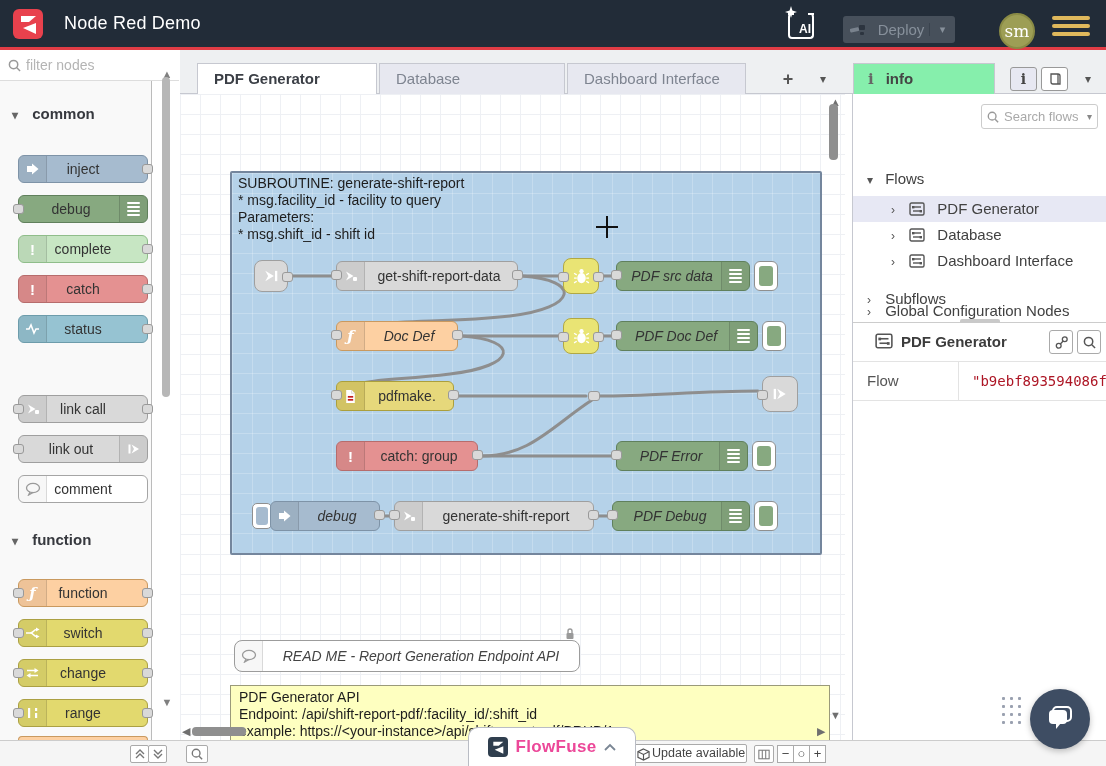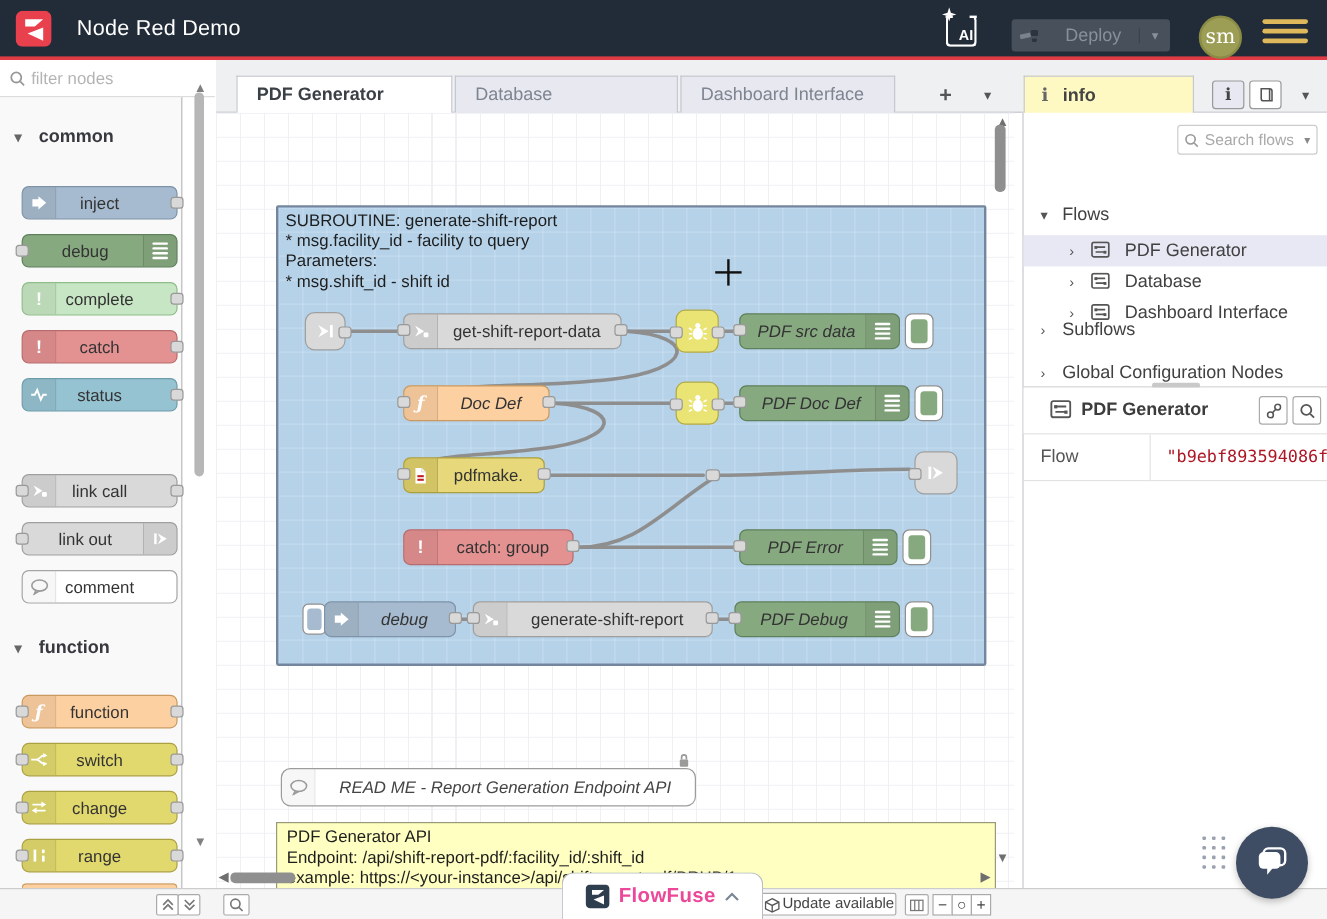--- a/index.html
+++ b/index.html
@@ -12,21 +12,21 @@
             background:#222c38; border-bottom:3px solid #e13c45; }
   #logo { position:absolute; left:13px; top:9px; width:30px; height:30px; }
   #app-title { position:absolute; left:64px; top:13px; color:#fff; font-size:18px; letter-spacing:.2px; }
   #ai-btn { position:absolute; left:784px; top:9px; width:34px; height:32px; color:#fff; }
   #ai-frame { position:absolute; left:4px; top:4px; width:26px; height:26px;
               border:2px solid #fff; border-radius:4px; border-top-color:transparent; }
   #ai-frame::before { content:""; position:absolute; left:-2px; top:-2px; width:6px; height:2px; background:#fff; }
   #ai-frame::after  { content:""; position:absolute; right:-2px; top:-2px; width:6px; height:2px; background:#fff; }
   #ai-text { position:absolute; right:7px; bottom:5px; font-size:12px; font-weight:bold; color:#fff; }
   #ai-spark { position:absolute; left:1px; top:-3px; }
-  #deploy-btn { position:absolute; left:843px; top:16px; width:132px; height:27px; background:#47505b;
+  #deploy-btn { position:absolute; left:843px; top:16px; width:112px; height:27px; background:#47505b;
                 border-radius:3px; display:flex; align-items:center; color:#87909b; font-size:15px; }
   #deploy-btn .dicon { width:30px; display:flex; justify-content:center; }
   #deploy-btn .dlabel { flex:1; text-align:center; }
   #deploy-caret { width:26px; border-left:1px solid #3a434e; text-align:center; font-size:11px; color:#87909b; }
   #avatar { position:absolute; left:999px; top:13px; width:36px; height:36px; border-radius:50%;
             background:#9d9e55; border:2px solid #8a8b45; color:#fff; text-align:center;
             font-family:"DejaVu Serif", serif; font-size:17px; line-height:32px; }
   #hamburger { position:absolute; left:1052px; top:16px; width:38px; height:22px; cursor:pointer; }
   #hamburger span { display:block; width:38px; height:4px; background:#dfb85c; border-radius:2px; margin-bottom:4px; }
 
@@ -59,21 +59,21 @@
   
   #main-top { position:absolute; left:180px; top:50px; width:926px; height:44px;
               background:#eef0f2; border-bottom:1px solid #c6c8d0; }
   .wtab { position:absolute; top:13px; height:31px; border:1px solid #c6c8d0; border-bottom:none;
           font-size:15px; line-height:29px; padding-left:16px; white-space:nowrap; overflow:hidden; }
   .wtab.active { background:#fff; color:#3b3f46; font-weight:bold; height:32px; }
   .wtab.inactive { background:#e7e8f0; color:#7e8490; }
   .tabbar-btn { position:absolute; top:17px; width:26px; height:24px; color:#555; font-size:18px;
                 text-align:center; line-height:24px; }
   
-  #info-tab { position:absolute; left:673px; top:13px; width:142px; height:32px; background:#fef9c3;
+  #info-tab { position:absolute; left:673px; top:13px; width:142px; height:32px; background:#86efac;
               border:1px solid #c6c8d0; border-bottom:none; font-size:15px; font-weight:bold; color:#444; line-height:30px; }
   #info-tab .iglyph { font-family:"DejaVu Serif",serif; font-weight:bold; color:#666; margin:0 12px 0 14px; }
   .side-btn { position:absolute; top:17px; width:27px; height:24px; border:1px solid #999; border-radius:3px;
               background:#fff; text-align:center; line-height:22px; }
   .side-btn.sel { background:#e7e8f2; }
   .side-btn .iglyph { font-family:"DejaVu Serif",serif; font-weight:bold; font-size:14px; color:#444; }
 
   
   #canvas { position:absolute; left:180px; top:94px; width:665px; height:646px; background:#fff; overflow:hidden;
             background-image:linear-gradient(#eef0f4 1px, transparent 1px),
@@ -654,21 +654,21 @@
       <span class="tchev">›</span>
       <svg class="ficon" width="16" height="14" viewBox="0 0 16 14">
           <rect x="1" y="1" width="14" height="12" rx="1.5" fill="none" stroke="#555" stroke-width="1.4"></rect>
           <line x1="4" y1="5" x2="12" y2="5" stroke="#555" stroke-width="1.4"></line>
           <line x1="4" y1="9" x2="12" y2="9" stroke="#555" stroke-width="1.4"></line>
           <rect x="3" y="4" width="2.4" height="2.4" fill="#555"></rect>
           <rect x="10.6" y="8" width="2.4" height="2.4" fill="#555"></rect>
         </svg>
       <span>Dashboard Interface</span>
     </div>
-    <div class="tree-row" style="top:168px;padding-left:14px">
+    <div class="tree-row" style="top:192px;padding-left:14px">
       <span class="tchev">›</span>
       <span>Subflows</span>
     </div>
     <div class="tree-row" style="top:204px;padding-left:14px">
       <span class="tchev">›</span>
       <span>Global Configuration Nodes</span>
     </div>
 
     <div id="tree-divider"></div>
     <div id="tree-handle"></div>

